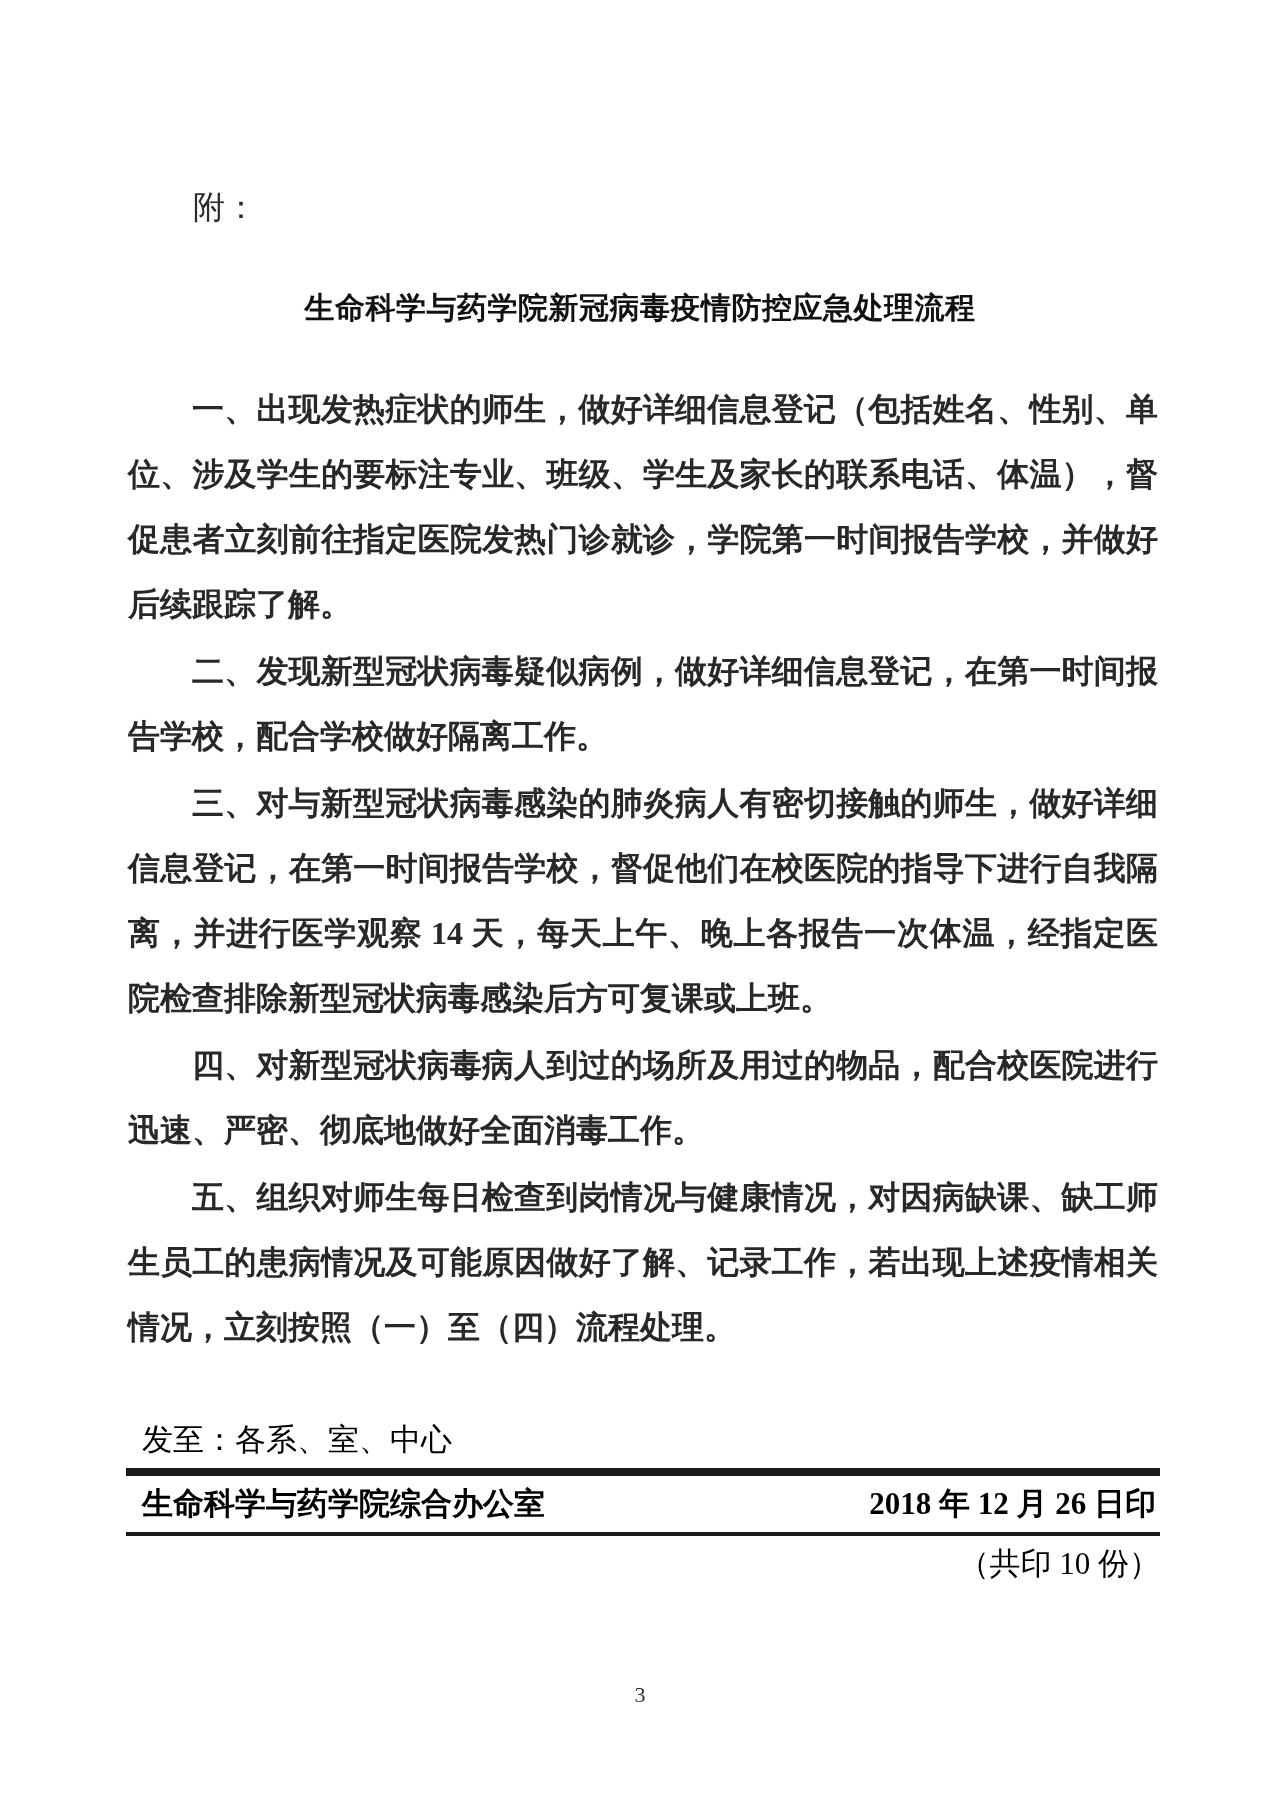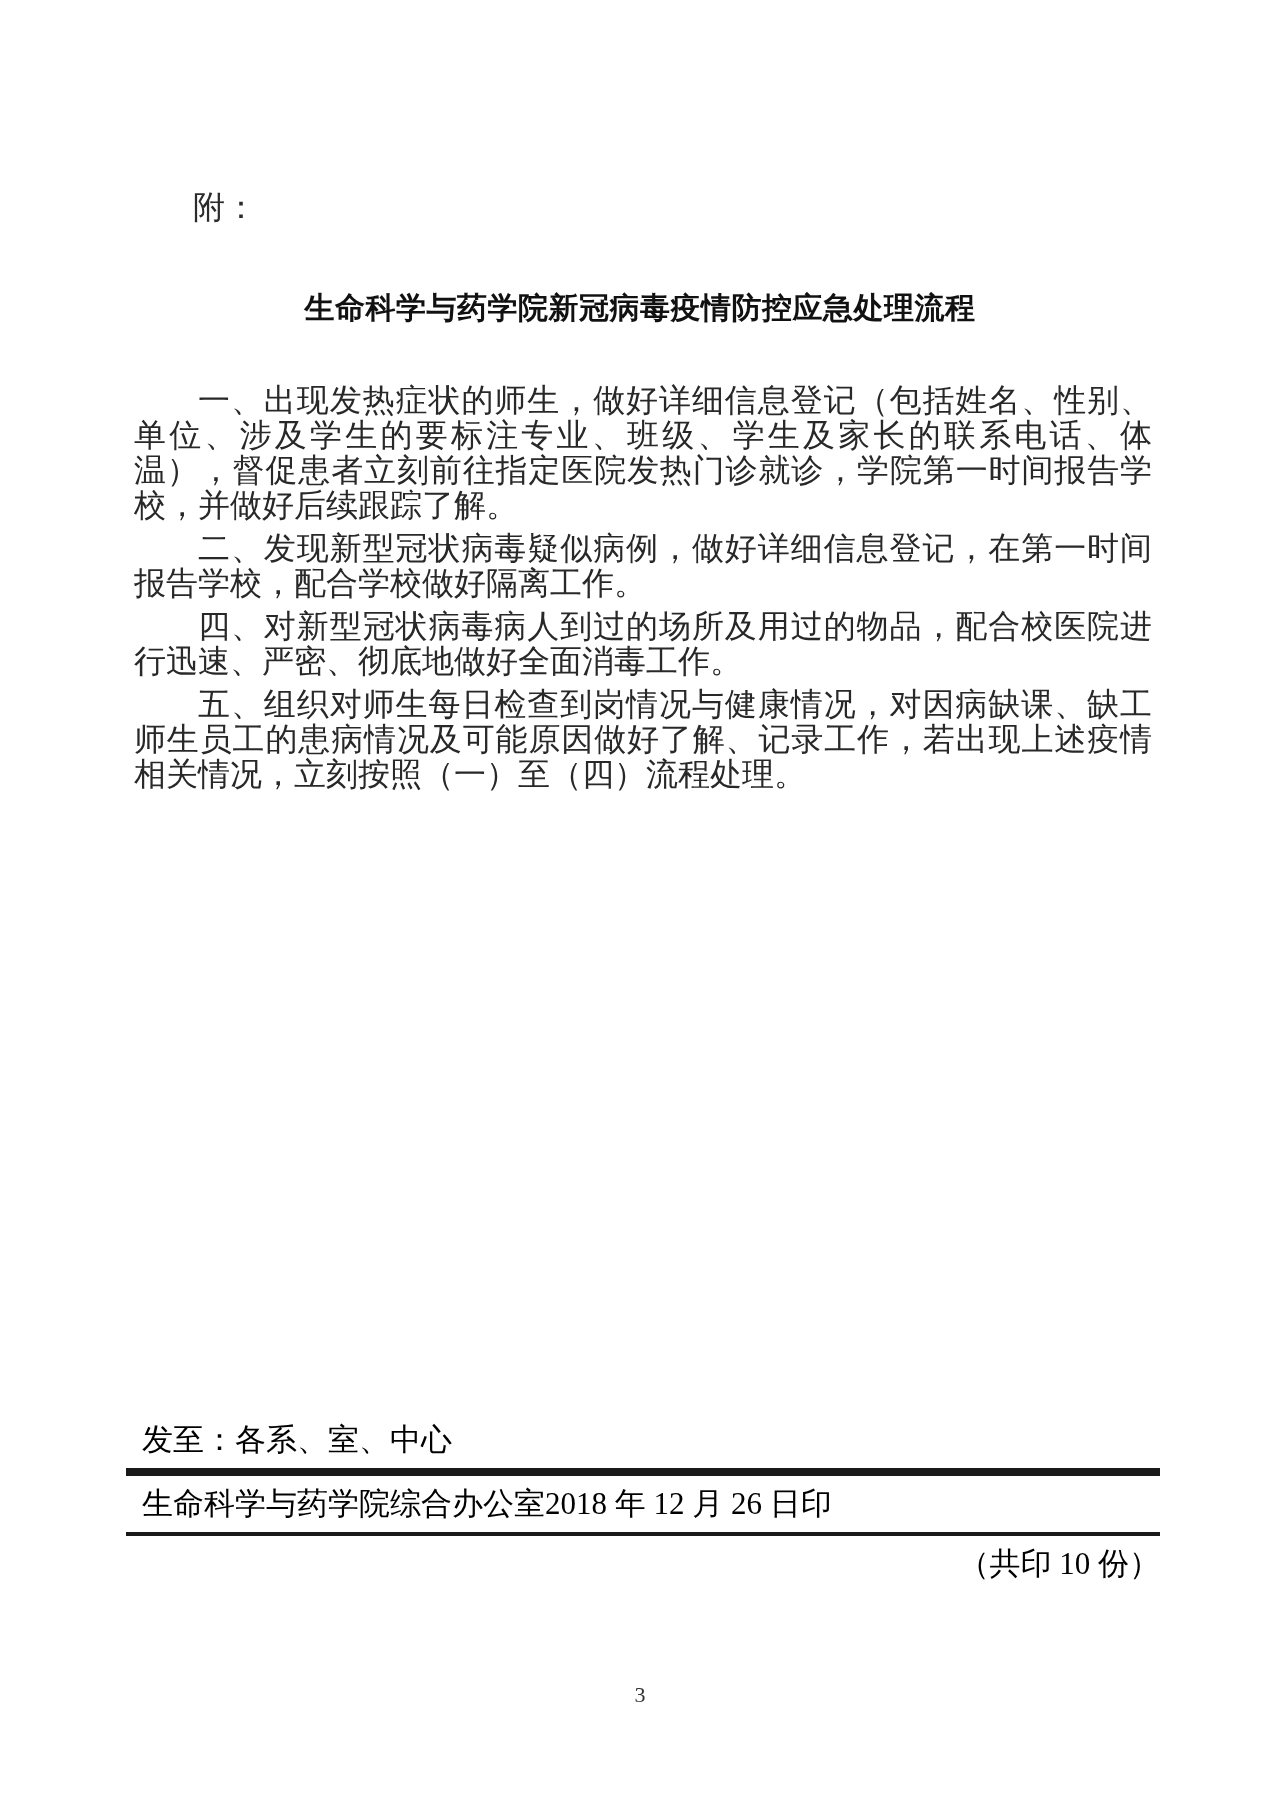--- a/index.html
+++ b/index.html
@@ -38,45 +38,48 @@
     letter-spacing: 0.5px;
     margin: 0;
   }
   .doc-body {
     position: absolute;
     top: 375px;
     left: 126px;
     width: 1034px;
   }
   .doc-body p {
-    margin: 8px;
+    margin: 2px;
     font-size: 32px;
-    line-height: 35px;
+    line-height: 65px;
     text-align: justify;
     text-justify: inter-character;
     text-indent: 2em;
     color: #282828;
+    font-weight: bold;
   }
   .doc-footer {
     position: absolute;
     left: 126px;
     top: 1412px;
     width: 1034px;
     font-size: 31px;
     color: #000000;
   }
   .f-row {
     height: 56px;
     display: flex;
     align-items: center;
     padding-left: 16px;
     box-sizing: border-box;
   }
   .f-row.split {
+    justify-content: space-between;
     padding-right: 4px;
+    font-weight: bold;
   }
   .f-row.right {
     justify-content: flex-end;
     padding-right: 0;
     text-align: center;
   }
   .f-rule {
     border: none;
     border-top: 4px solid #1a1a1a;
     margin: 0;
@@ -97,20 +100,21 @@
 
 <div class="page">
 
   <div class="attachment">附：</div>
 
   <h1 class="doc-title">生命科学与药学院新冠病毒疫情防控应急处理流程</h1>
 
   <div class="doc-body">
     <p>一、出现发热症状的师生，做好详细信息登记（包括姓名、性别、单位、涉及学生的要标注专业、班级、学生及家长的联系电话、体温），督促患者立刻前往指定医院发热门诊就诊，学院第一时间报告学校，并做好后续跟踪了解。</p>
     <p>二、发现新型冠状病毒疑似病例，做好详细信息登记，在第一时间报告学校，配合学校做好隔离工作。</p>
+    <p>三、对与新型冠状病毒感染的肺炎病人有密切接触的师生，做好详细信息登记，在第一时间报告学校，督促他们在校医院的指导下进行自我隔离，并进行医学观察 14 天，每天上午、晚上各报告一次体温，经指定医院检查排除新型冠状病毒感染后方可复课或上班。</p>
     <p>四、对新型冠状病毒病人到过的场所及用过的物品，配合校医院进行迅速、严密、彻底地做好全面消毒工作。</p>
     <p>五、组织对师生每日检查到岗情况与健康情况，对因病缺课、缺工师生员工的患病情况及可能原因做好了解、记录工作，若出现上述疫情相关情况，立刻按照（一）至（四）流程处理。</p>
   </div>
 
   <div class="doc-footer">
     <div class="f-row">
       <span>发至：各系、室、中心</span>
     </div>
     <hr class="f-rule">
     <hr class="f-rule">

